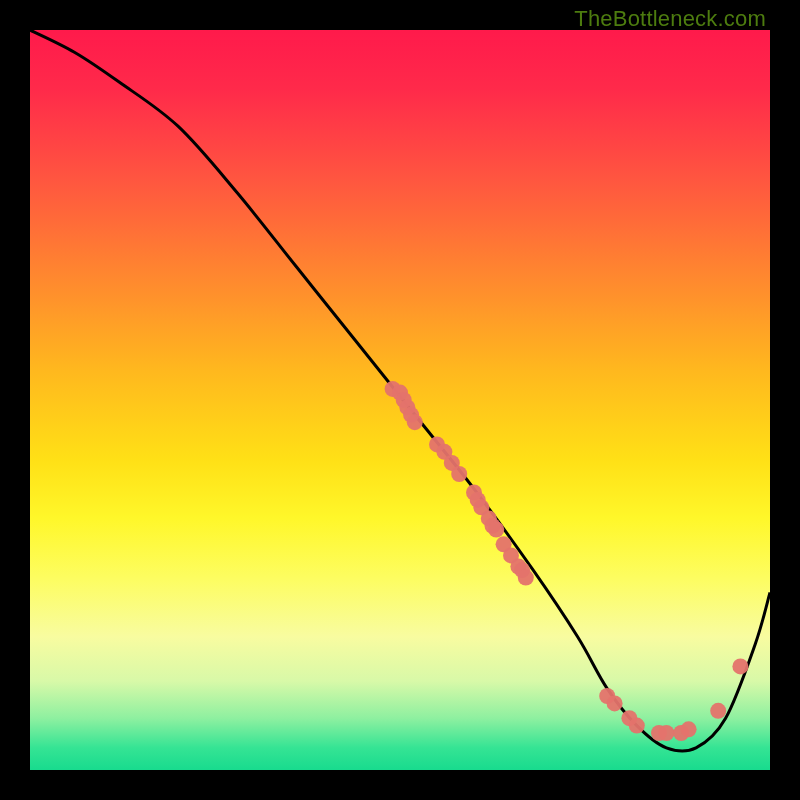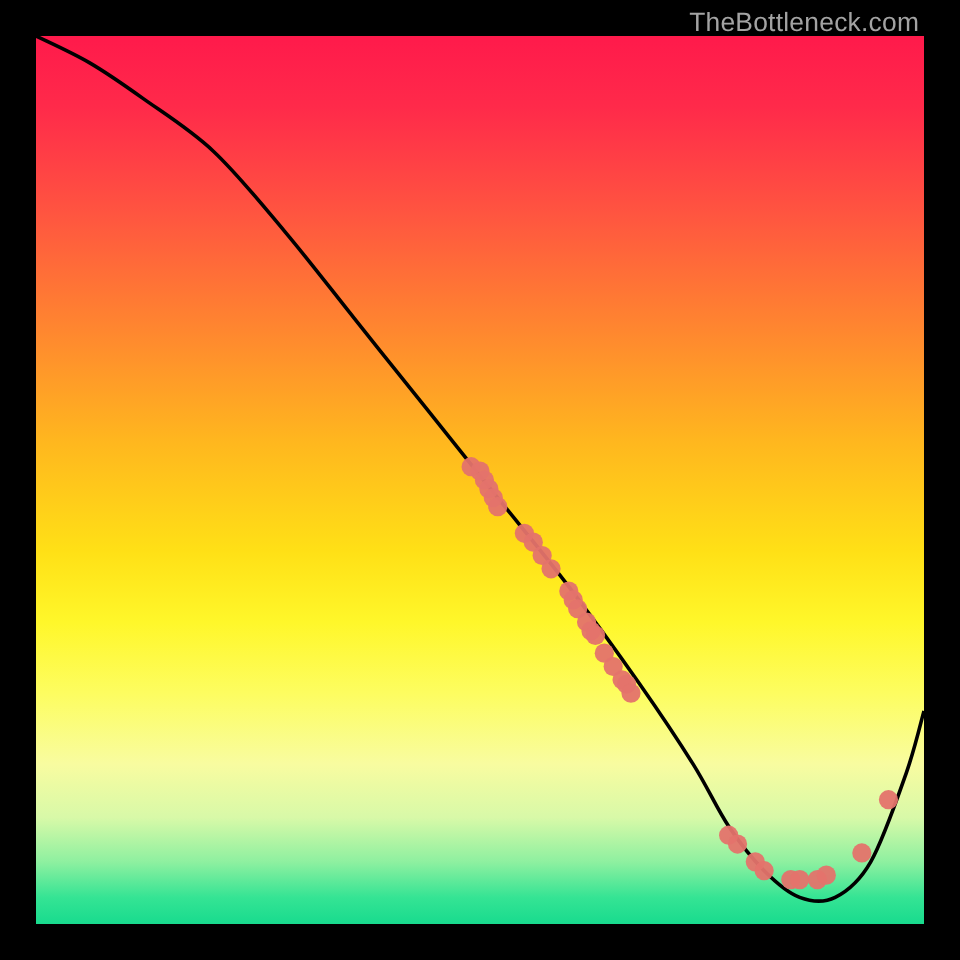--- a/index.html
+++ b/index.html
@@ -47,21 +47,21 @@
       #d8f9a8 88%,
       #8ef0a0 93%,
       #35e494 97%,
       #18db8e 100%
     );
   }
   .watermark {
     position: absolute;
     top: 6px;
     right: 34px;
-    color: #a3a3a3;
+    color: #4d7c0f;
     font-size: 22px;
     font-weight: 400;
     letter-spacing: 0.2px;
   }
   svg.curve {
     position: absolute;
     left: 0;
     top: 0;
     width: 100%;
     height: 100%;

